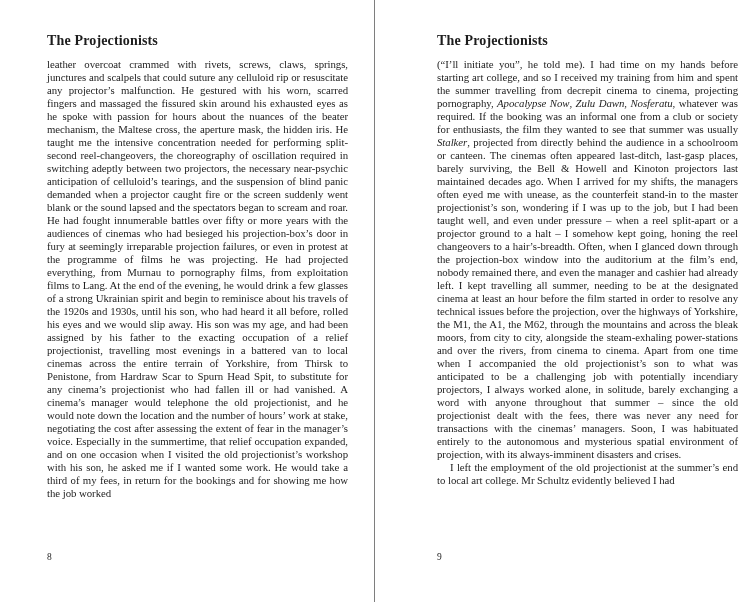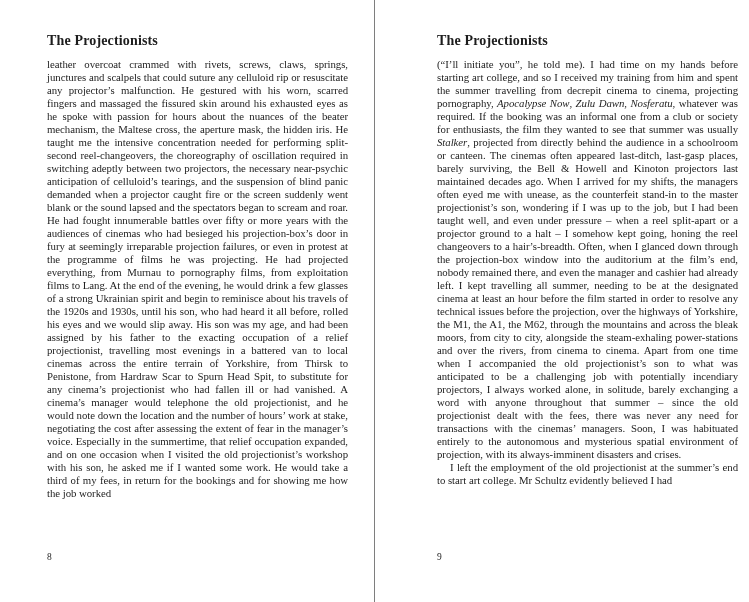--- a/index.html
+++ b/index.html
@@ -70,18 +70,18 @@
     <div class="page-body">
         <p><span>leather overcoat crammed with rivets, screws, claws, springs, junctures and scalpels that could suture any celluloid rip or resuscitate any projector’s malfunction. He gestured with his worn, scarred fingers and massaged the fissured skin around his exhausted eyes as he spoke with passion for hours about the nuances of the beater mechanism, the Maltese cross, the aperture mask, the hidden iris. He taught me the intensive concentration needed for performing split-second reel-changeovers, the choreography of oscillation required in switching adeptly between two projectors, the necessary near-psychic anticipation of celluloid’s tearings, and the suspension of blind panic demanded when a projector caught fire or the screen suddenly went blank or the sound lapsed and the spectators began to scream and roar. He had fought innumerable battles over fifty or more years with the audiences of cinemas who had besieged his projection-box’s door in fury at seemingly irreparable projection failures, or even in protest at the programme of films he was projecting. He had projected everything, from Murnau to pornography films, from exploitation films to Lang. At the end of the evening, he would drink a few glasses of a strong Ukrainian spirit and begin to reminisce about his travels of the 1920s and 1930s, until his son, who had heard it all before, rolled his eyes and we would slip away. His son was my age, and had been assigned by his father to the exacting occupation of a relief projectionist, travelling most evenings in a battered van to local cinemas across the entire terrain of Yorkshire, from Thirsk to Penistone, from Hardraw Scar to Spurn Head Spit, to substitute for any cinema’s projectionist who had fallen ill or had vanished. A cinema’s manager would telephone the old projectionist, and he would note down the location and the number of hours’ work at stake, negotiating the cost after assessing the extent of fear in the manager’s voice. Especially in the summertime, that relief occupation expanded, and on one occasion when I visited the old projectionist’s workshop with his son, he asked me if I wanted some work. He would take a third of my fees, in return for the bookings and for showing me how the job worked</span></p>
       </div>
     <div class="page-number">8</div>
   </div>
 
   <div class="page page-right">
     <div class="running-header">The Projectionists</div>
     <div class="page-body">
         <p><span>(“I’ll initiate you”, he told me). I had time on my hands before starting art college, and so I received my training from him and spent the summer travelling from decrepit cinema to cinema, projecting pornography, </span><em>Apocalypse Now</em><span>, </span><em>Zulu Dawn</em><span>, </span><em>Nosferatu</em><span>, whatever was required. If the booking was an informal one from a club or society for enthusiasts, the film they wanted to see that summer was usually </span><em>Stalker</em><span>, projected from directly behind the audience in a schoolroom or canteen. The cinemas often appeared last-ditch, last-gasp places, barely surviving, the Bell &amp; Howell and Kinoton projectors last maintained decades ago. When I arrived for my shifts, the managers often eyed me with unease, as the counterfeit stand-in to the master projectionist’s son, wondering if I was up to the job, but I had been taught well, and even under pressure – when a reel split-apart or a projector ground to a halt – I somehow kept going, honing the reel changeovers to a hair’s-breadth. Often, when I glanced down through the projection-box window into the auditorium at the film’s end, nobody remained there, and even the manager and cashier had already left. I kept travelling all summer, needing to be at the designated cinema at least an hour before the film started in order to resolve any technical issues before the projection, over the highways of Yorkshire, the M1, the A1, the M62, through the mountains and across the bleak moors, from city to city, alongside the steam-exhaling power-stations and over the rivers, from cinema to cinema. Apart from one time when I accompanied the old projectionist’s son to what was anticipated to be a challenging job with potentially incendiary projectors, I always worked alone, in solitude, barely exchanging a word with anyone throughout that summer – since the old projectionist dealt with the fees, there was never any need for transactions with the cinemas’ managers. Soon, I was habituated entirely to the autonomous and mysterious spatial environment of projection, with its always-imminent disasters and crises.</span></p>
-        <p class="indent"><span>I left the employment of the old projectionist at the summer’s end to start art college. Mr Schultz evidently believed I had</span></p>
+        <p class="indent"><span>I left the employment of the old projectionist at the summer’s end to local art college. Mr Schultz evidently believed I had</span></p>
       </div>
     <div class="page-number">9</div>
   </div>
 
 </div>
 
 </body></html>

